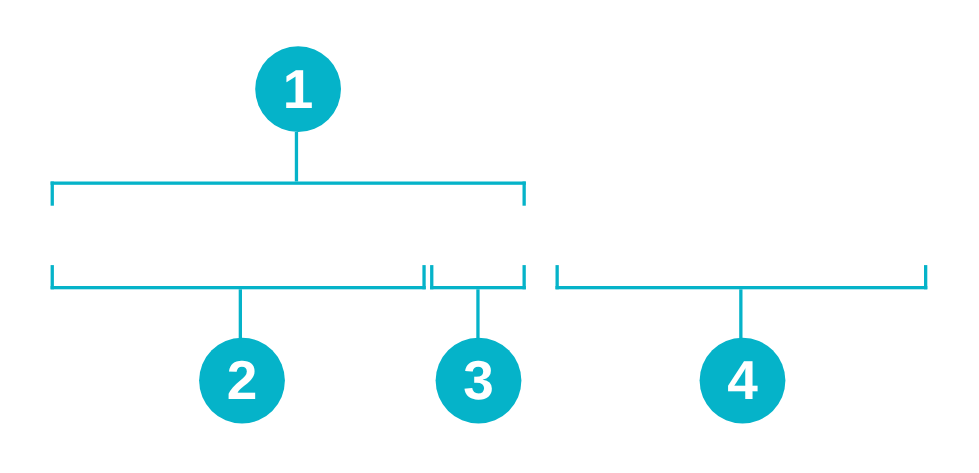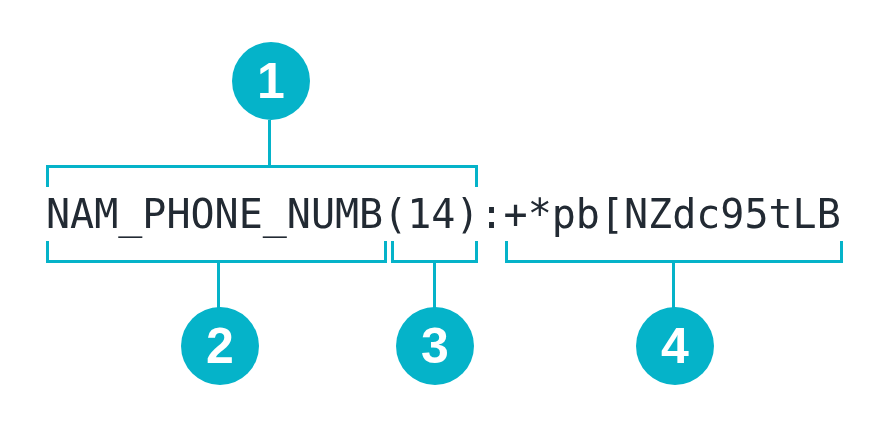--- a/index.html
+++ b/index.html
@@ -78,21 +78,20 @@
 <body>
 
 <div class="canvas">
 
   <div class="callout-badge" id="callout-1">
     <span>1</span>
   </div>
   <div class="stem" id="stem-1"></div>
   <div class="bracket bracket-top" id="bracket-1"></div>
 
-  <div class="code-string">NAM_PHONE_NUMB(14):+*pb[NZdc95tLB</div>
 
   <div class="bracket bracket-bottom" id="bracket-2"></div>
   <div class="stem" id="stem-2"></div>
   <div class="callout-badge" id="callout-2">
     <span>2</span>
   </div>
 
   <div class="bracket bracket-bottom" id="bracket-3"></div>
   <div class="stem" id="stem-3"></div>
   <div class="callout-badge" id="callout-3">

